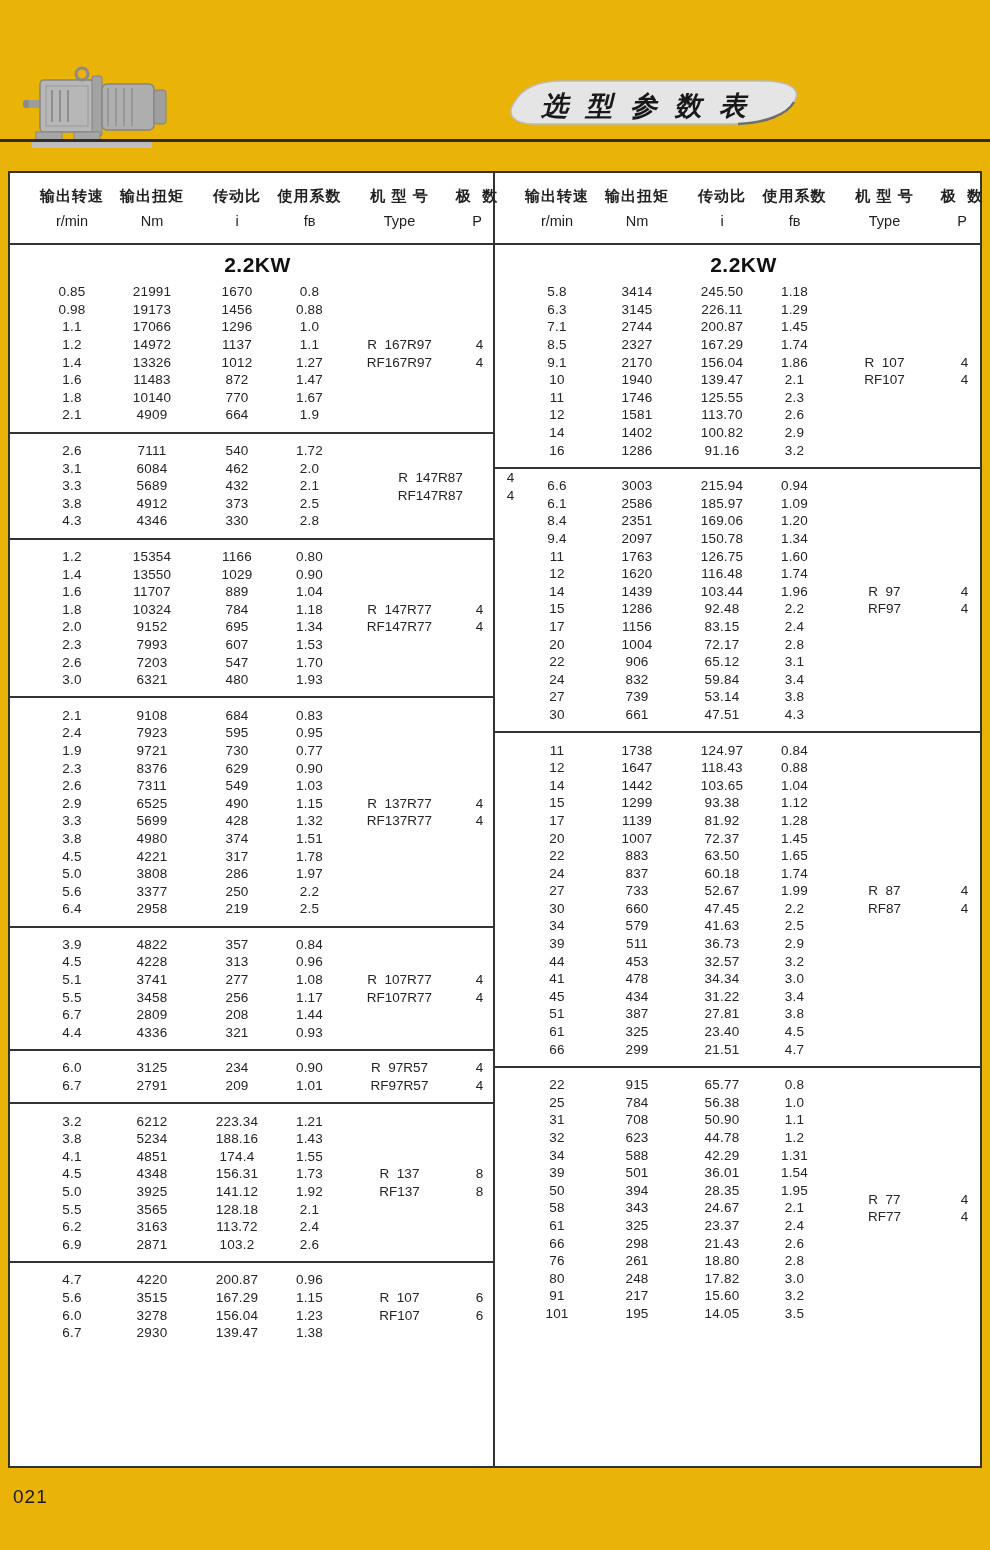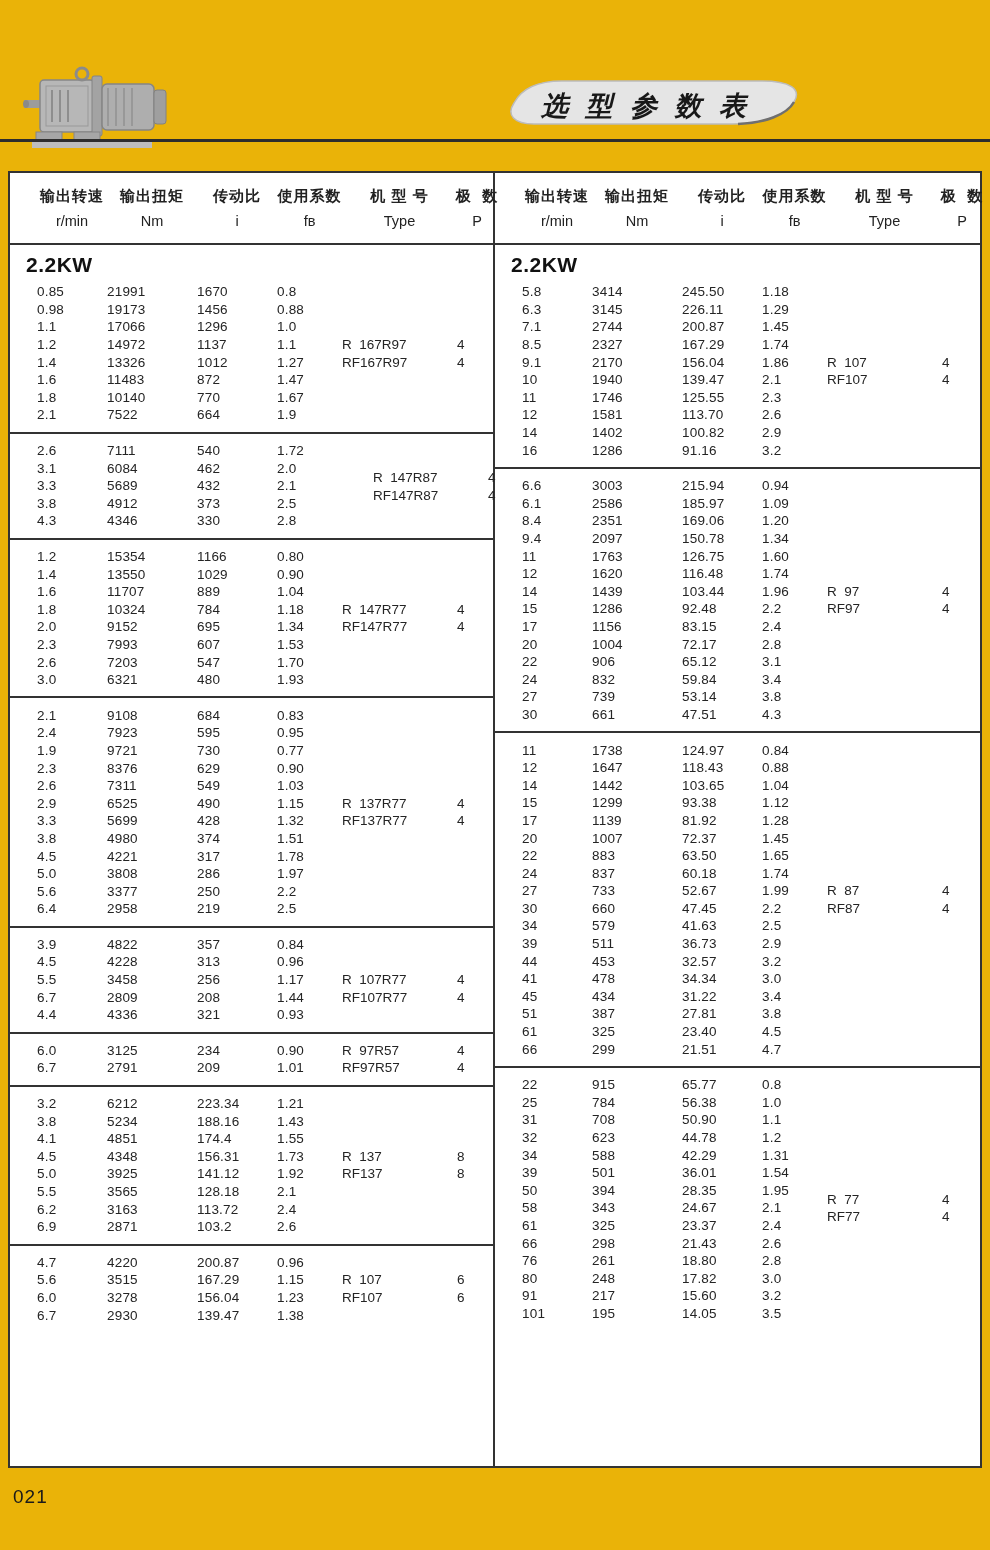--- a/index.html
+++ b/index.html
@@ -27,21 +27,21 @@
   .half { width:50%; display:flex; flex-direction:column; }
   .half.left { border-right:2px solid #333; }
   .colhead {
     height:72px; border-bottom:2px solid #333; flex:0 0 auto;
     display:grid; grid-template-columns:70px 90px 80px 65px 115px 40px;
     padding-left:27px; align-items:center;
   }
   .hc { display:flex; flex-direction:column; align-items:center; gap:7px; }
   .hc .cn { font-size:15px; font-weight:600; letter-spacing:1px; white-space:pre; color:#222; }
   .hc .unit { font-size:14.5px; color:#222; white-space:pre; }
-  .group { position:relative; padding:8px 4px 8px 27px; flex:0 0 auto; }
+  .group { position:relative; padding:8px 4px 8px 27px; flex:0 0 auto;text-align:center; }
   .group + .group { border-top:2px solid #333; }
   .group.grow { flex:1 1 auto; }
   .kw { font-size:21px; font-weight:bold; height:30px; margin-left:-11px; letter-spacing:0.5px; color:#111; }
   .row {
     display:grid; grid-template-columns:70px 90px 80px 65px;
     height:17.6px; font-size:13.5px; letter-spacing:0.2px; align-items:center; color:#242424;
   }
   .typeblock { position:absolute; left:332px; width:160px; }
   .typeline {
     display:grid; grid-template-columns:115px 45px; height:17.6px;
@@ -155,21 +155,21 @@
             <div>1.47</div>
           </div>
           <div class="row">
             <div>1.8</div>
             <div>10140</div>
             <div>770</div>
             <div>1.67</div>
           </div>
           <div class="row">
             <div>2.1</div>
-            <div>7522</div>
+            <div>4909</div>
             <div>664</div>
             <div>1.9</div>
           </div>
           <div class="typeblock" style="top: 90.8px;">
             <div class="typeline"><div>R  167R97</div><div>4</div></div>
             <div class="typeline"><div>RF167R97</div><div>4</div></div>
           </div>
         </div>
         <div class="group">
           <div class="row">
@@ -344,20 +344,26 @@
             <div>3.9</div>
             <div>4822</div>
             <div>357</div>
             <div>0.84</div>
           </div>
           <div class="row">
             <div>4.5</div>
             <div>4228</div>
             <div>313</div>
             <div>0.96</div>
+          </div>
+          <div class="row">
+            <div>5.1</div>
+            <div>3741</div>
+            <div>277</div>
+            <div>1.08</div>
           </div>
           <div class="row">
             <div>5.5</div>
             <div>3458</div>
             <div>256</div>
             <div>1.17</div>
           </div>
           <div class="row">
             <div>6.7</div>
             <div>2809</div>

